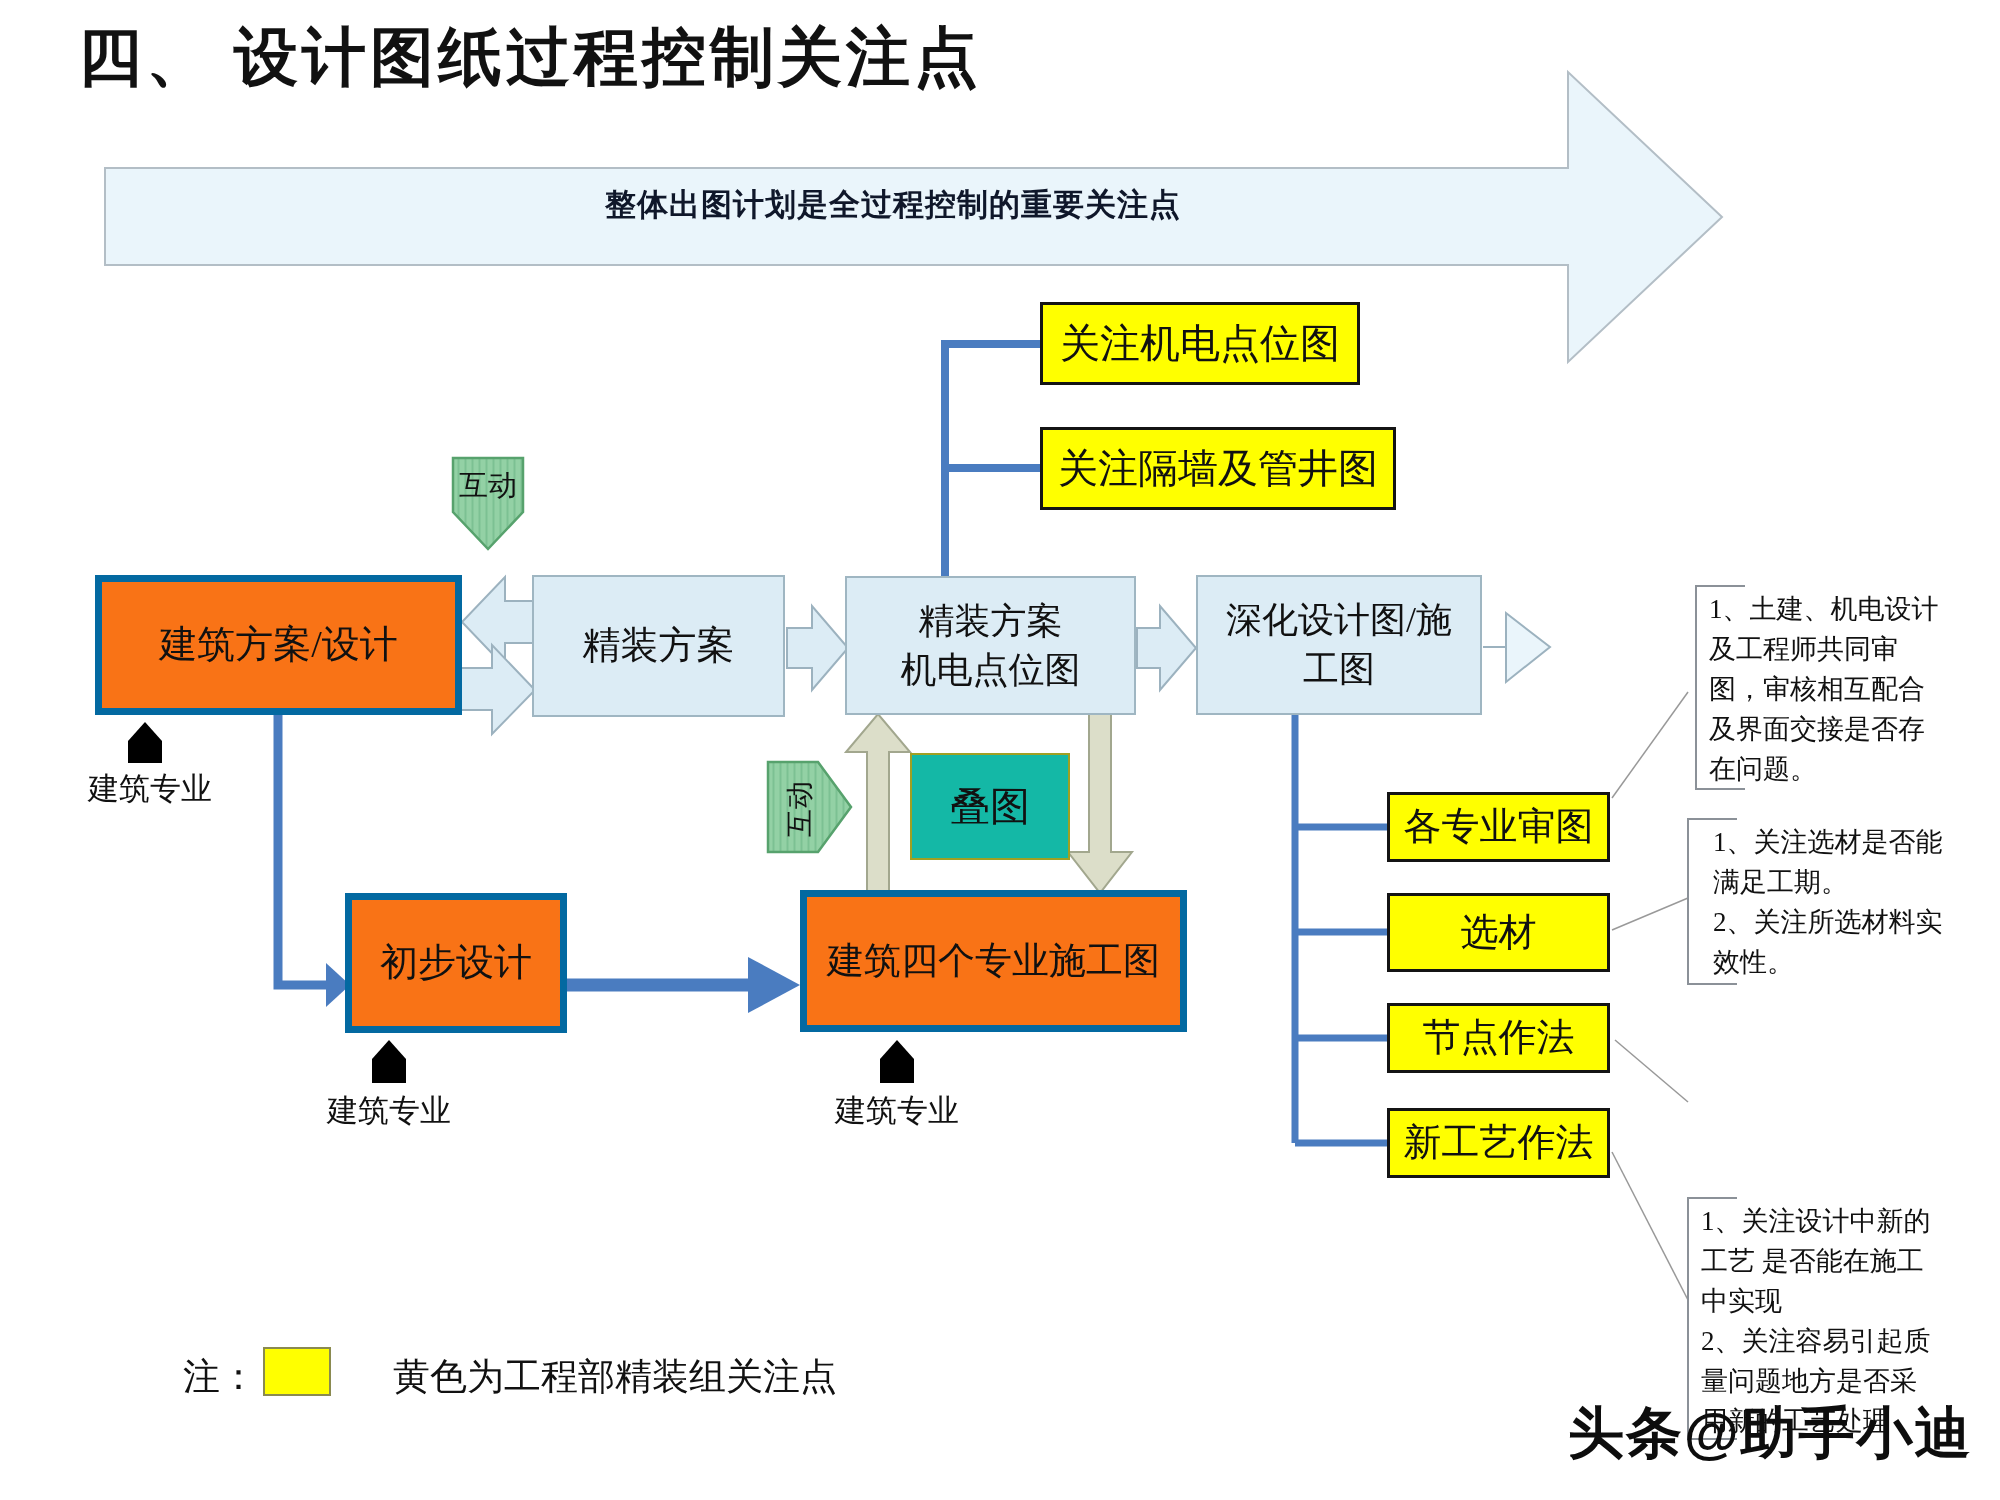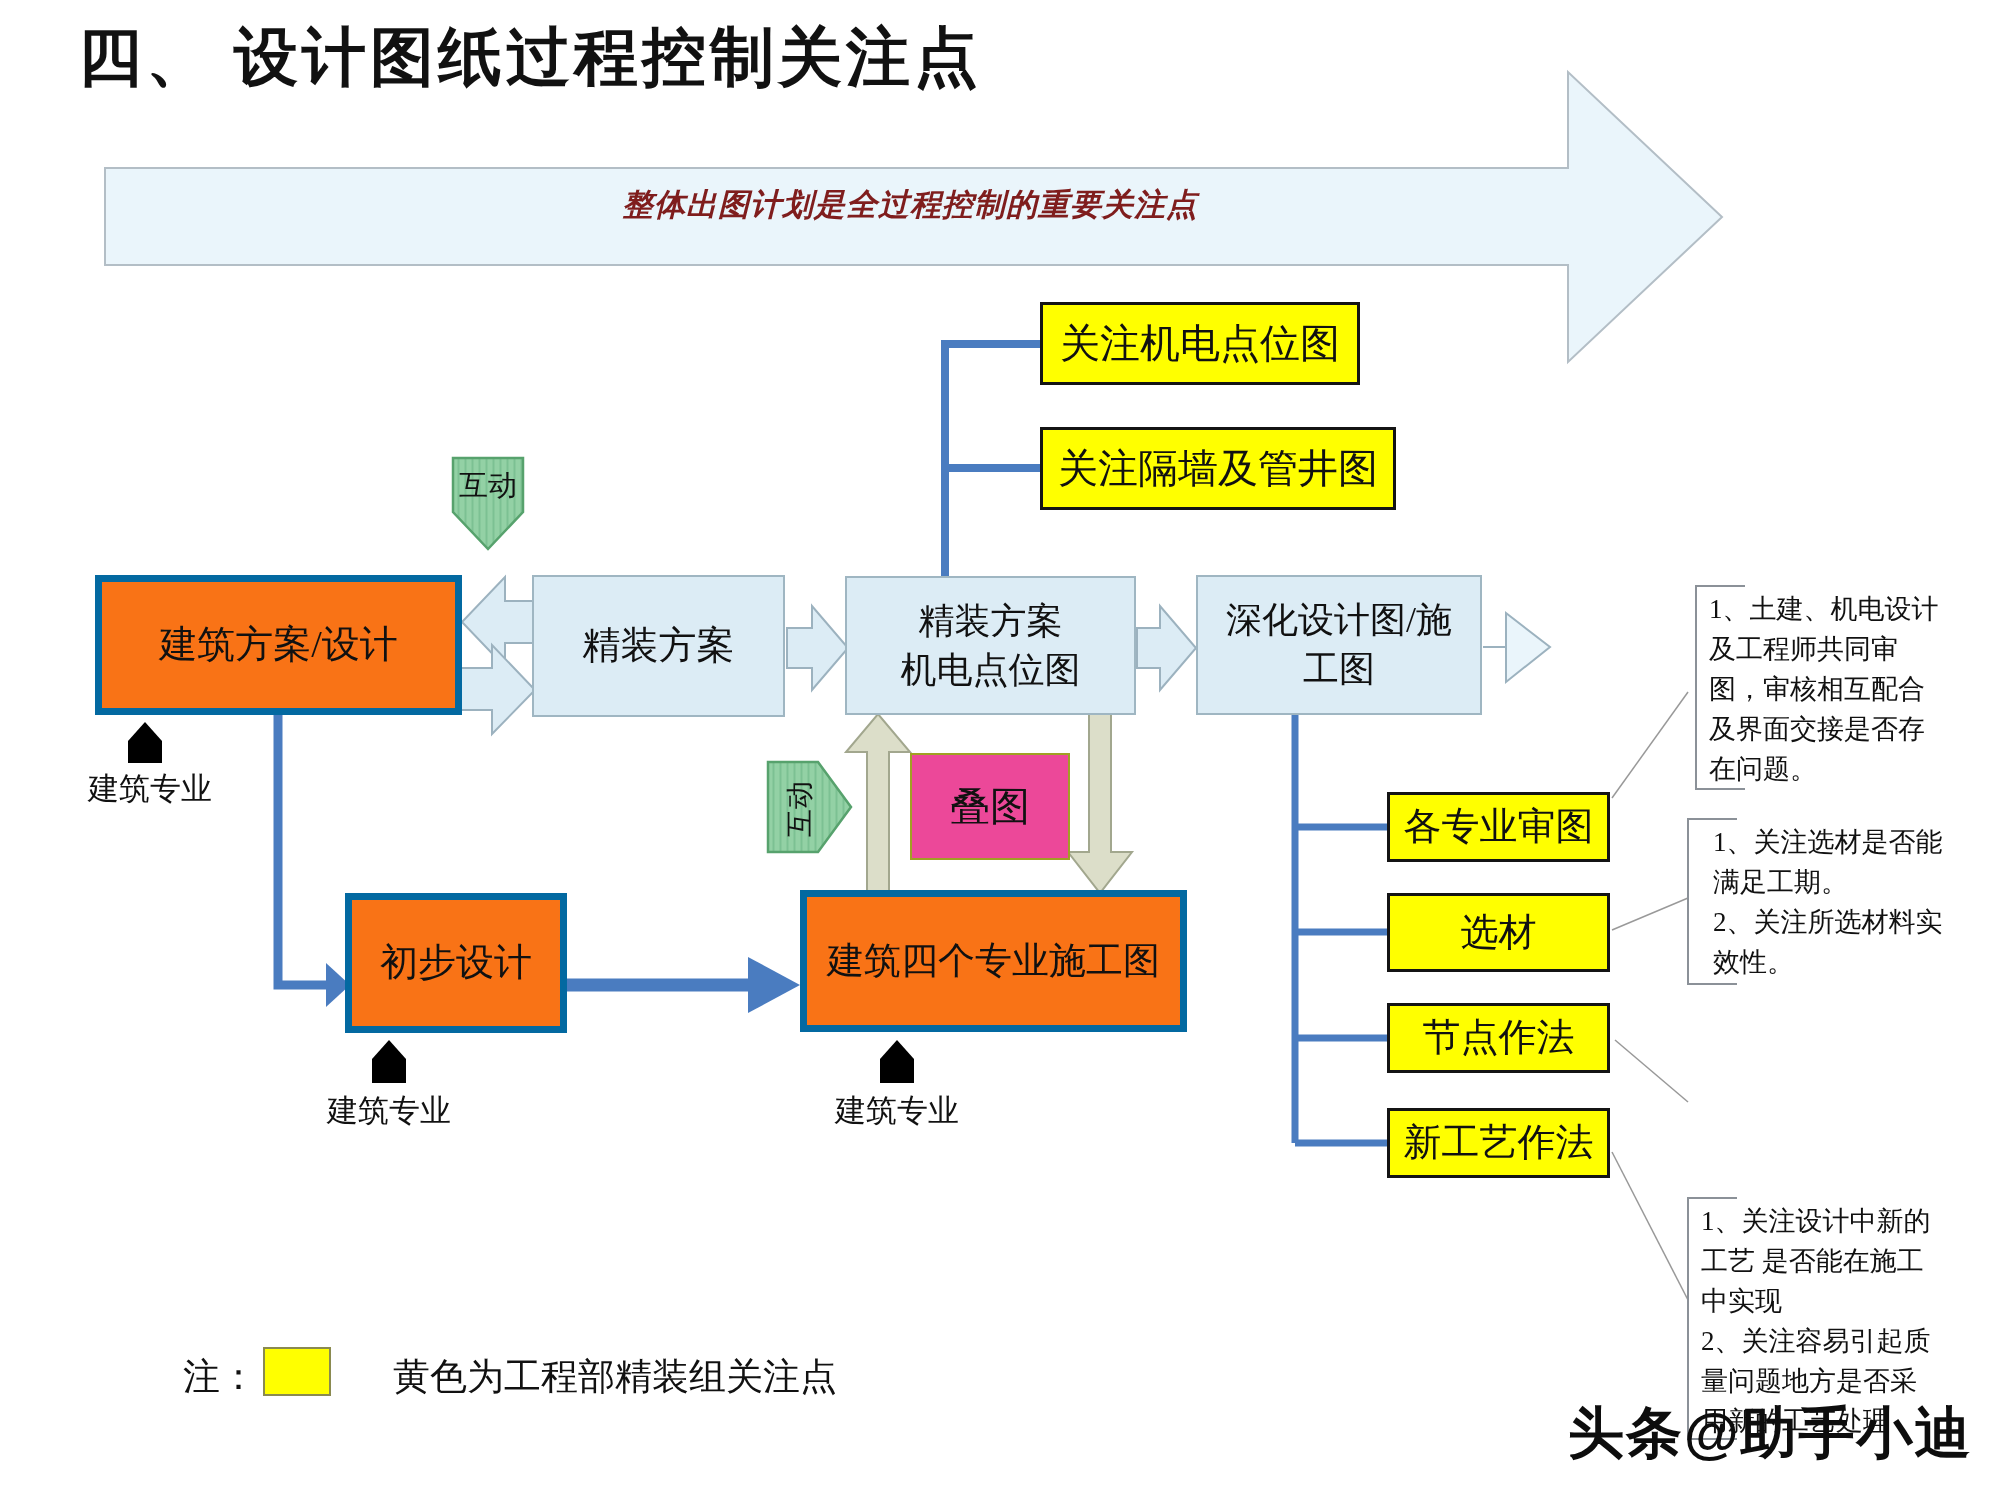--- a/index.html
+++ b/index.html
@@ -1,28 +1,28 @@
 <!DOCTYPE html>
 <html><head>
 <meta charset="utf-8">
 <style>
   html,body{margin:0;padding:0;background:#ffffff;}
   #stage{position:relative;width:2000px;height:1500px;background:#ffffff;overflow:hidden;
          font-family:"Liberation Serif","DejaVu Serif",serif;color:#111;}
   #connectors{position:absolute;left:0;top:0;z-index:1;}
   .abs{position:absolute;box-sizing:border-box;}
   .page-title{left:78px;top:14px;width:1100px;font-size:64px;font-weight:700;letter-spacing:4px;z-index:3;}
-  .banner-text{left:240px;top:184px;width:1340px;text-align:center;font-size:31px;font-weight:700;
-               color:#7f1d1d;letter-spacing:1px;z-index:3;font-style:italic;}
+  .banner-text{left:223px;top:184px;width:1340px;text-align:center;font-size:31px;font-weight:700;
+               color:#0f172a;letter-spacing:1px;z-index:3;}
   .fbox{display:flex;align-items:center;justify-content:center;text-align:center;z-index:2;
         font-size:38px;line-height:1.35;}
   .box-gray{background:#f97316;border:7px solid #0369a1;text-align:right;}
   .box-blue{background:#dcecf5;border:2px solid #9fb6c2;}
   .box-yellow{background:#ffff00;border:3px solid #141414;}
-  .box-overlay{background:#ec4899;border:2px solid #a0a023;}
+  .box-overlay{background:#14b8a6;border:2px solid #a0a023;}
   .interact{z-index:3;text-align:center;font-size:29px;color:#111;}
   .interact-rot{z-index:3;text-align:center;font-size:28px;color:#111;transform:rotate(-90deg);}
   .disc-label{z-index:3;text-align:center;font-size:31px;}
   .anno{z-index:3;border-left:2px solid #8b9198;padding:4px 0 0 12px;font-size:27px;line-height:40px;}
   .anno::before{content:'';position:absolute;top:0;left:0;width:48px;border-top:2px solid #8b9198;}
   .anno::after{content:'';position:absolute;bottom:0;left:0;width:48px;border-bottom:2px solid #8b9198;}
   .anno span{display:block;}
   .legend-prefix{left:183px;top:1352px;font-size:37px;z-index:3;}
   .legend-swatch{left:263px;top:1347px;width:68px;height:49px;background:#ffff00;border:2px solid #8a8a50;z-index:3;}
   .legend-text{left:393px;top:1352px;font-size:37px;z-index:3;}

